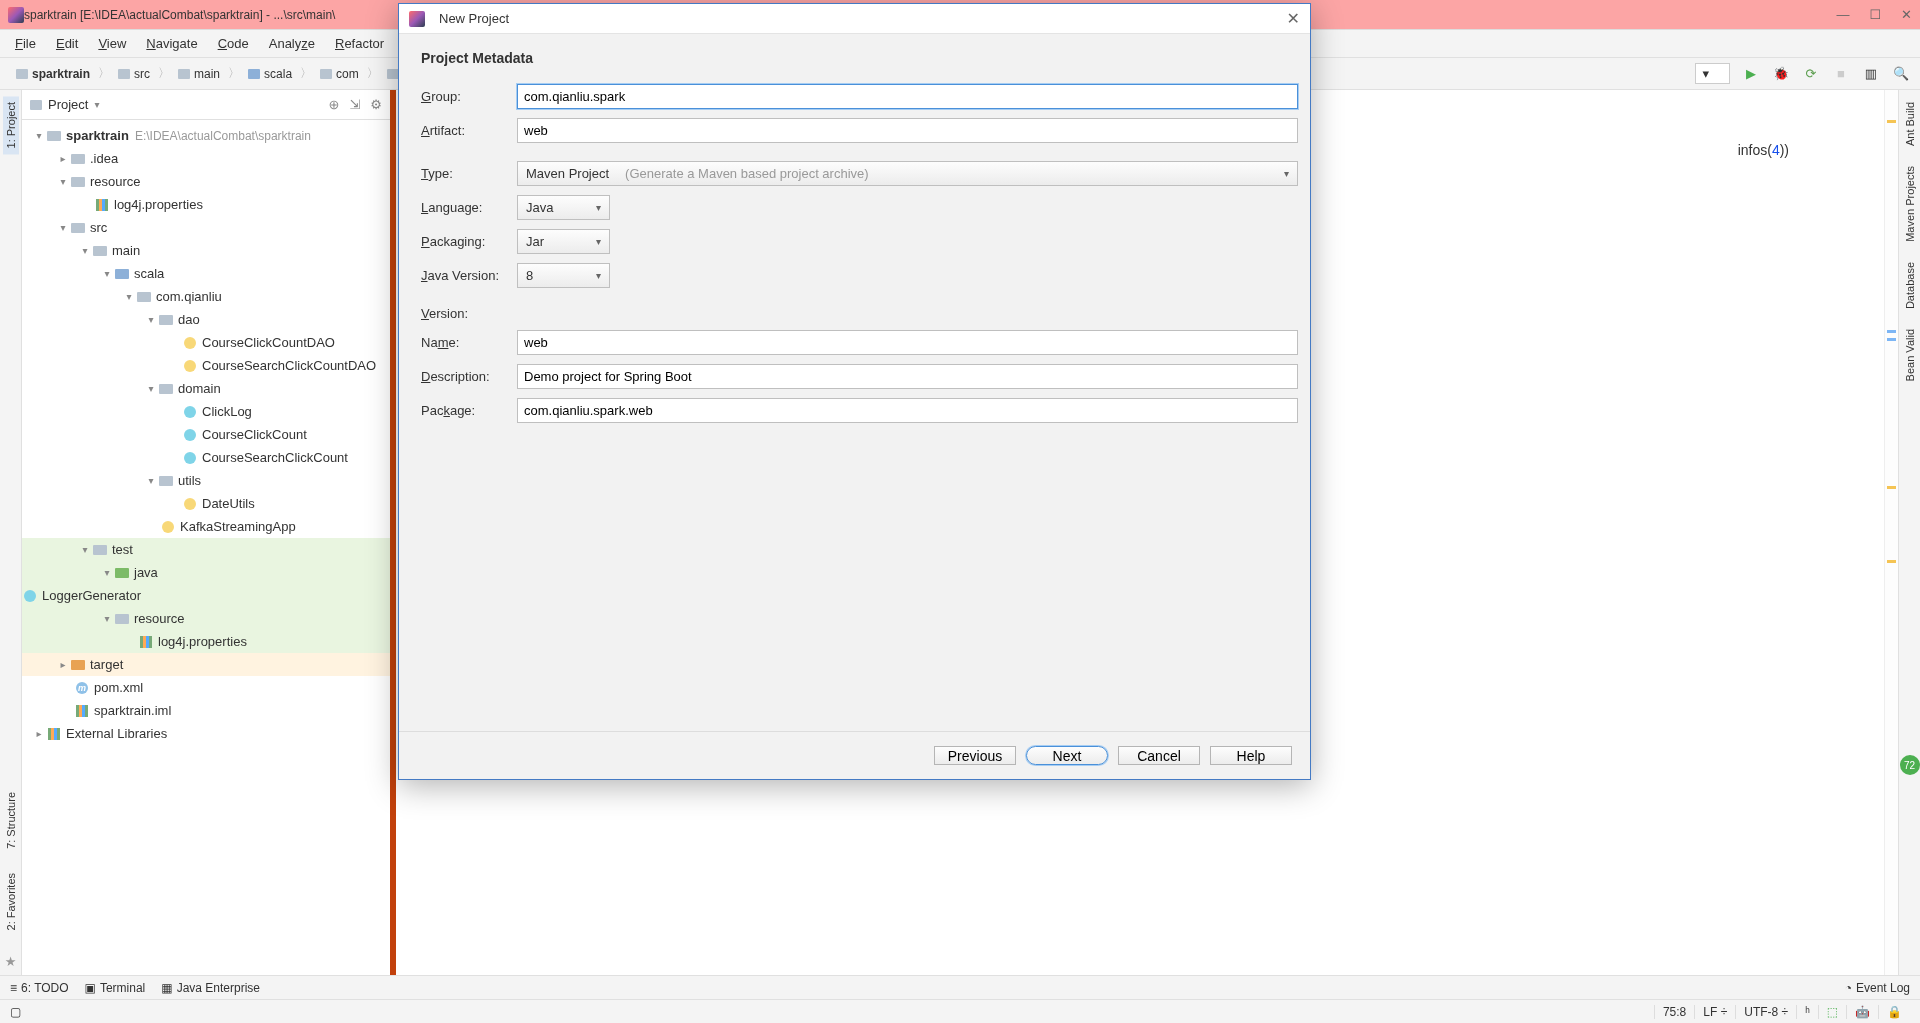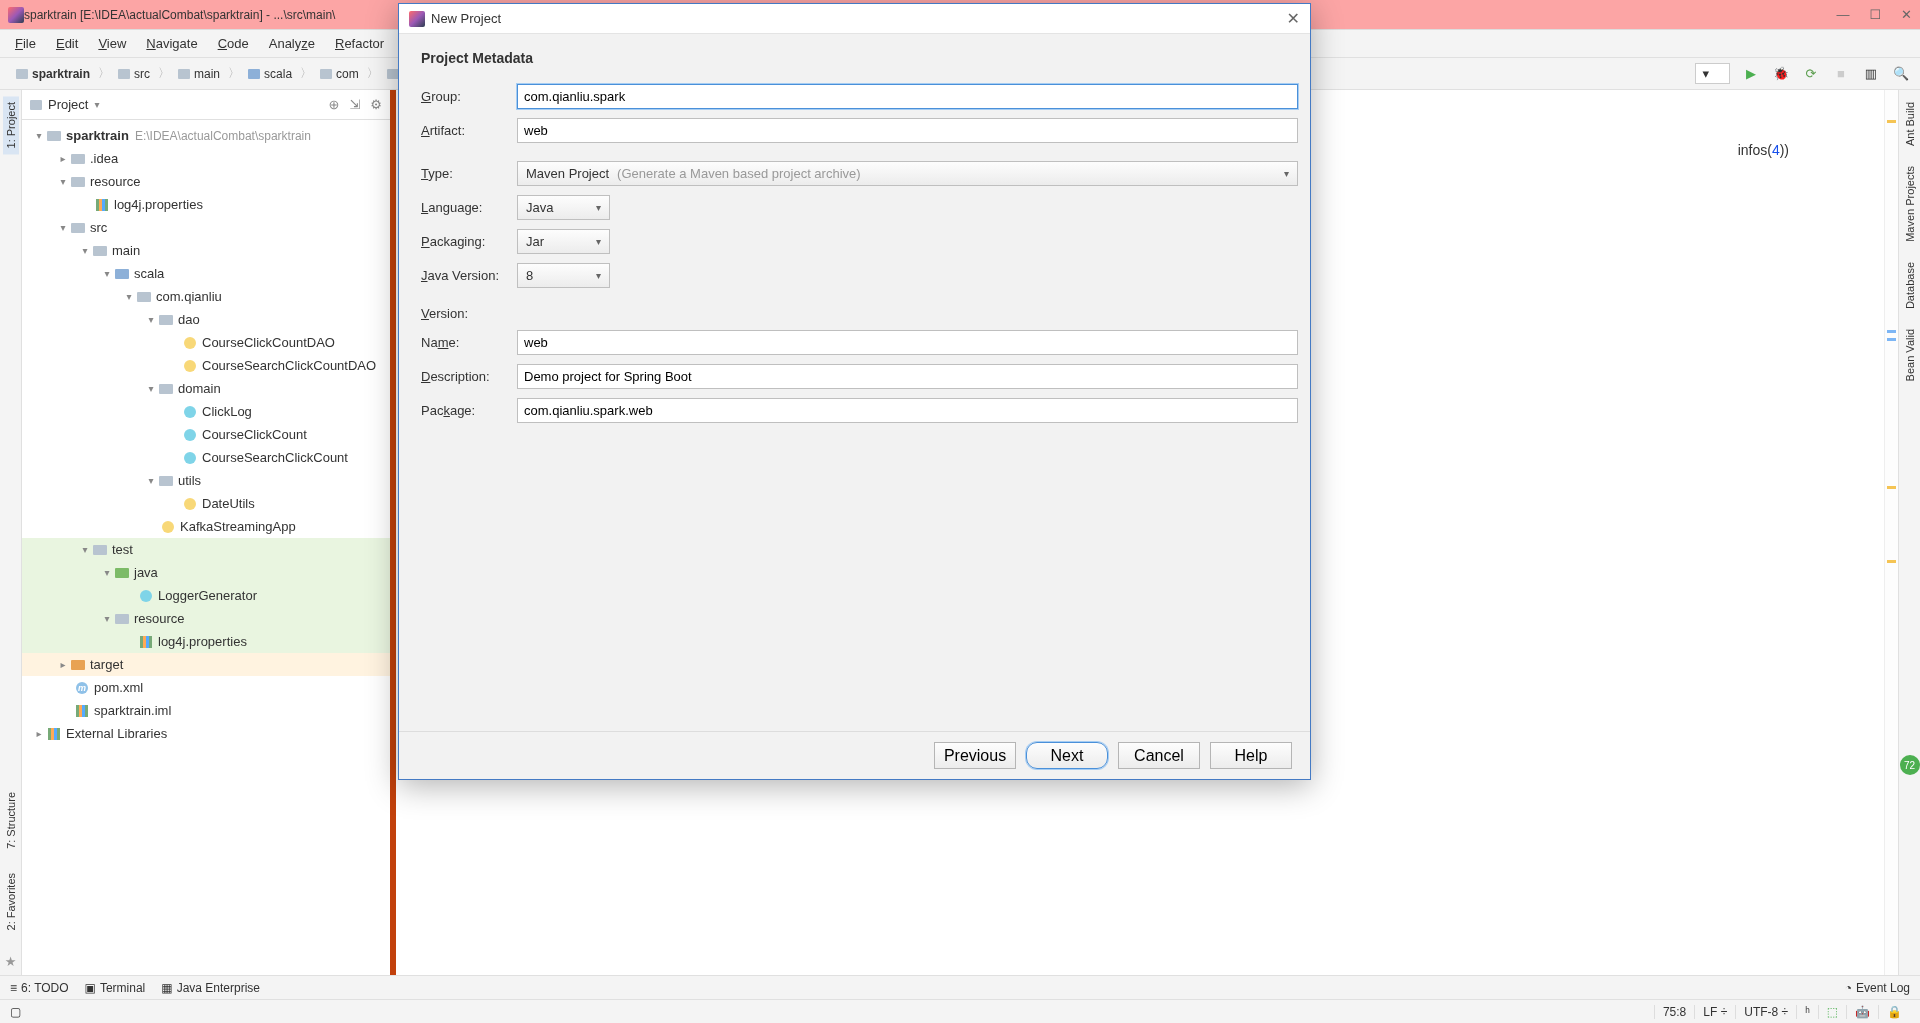--- a/index.html
+++ b/index.html
@@ -82,37 +82,37 @@
 .bottom-tabs .spacer { flex: 1; }
 
 
 .status-bar { height: 24px; background: #f4f4f4; border-top: 1px solid #e0e0e0; display: flex; align-items: center; padding: 0 10px; font-size: 12px; }
 .status-bar .spacer { flex: 1; }
 .status-bar .cell { padding: 0 8px; border-left: 1px solid #ddd; }
 
 
 .dialog { position: absolute; left: 398px; top: 3px; width: 913px; height: 777px; background: #f2f2f2; border: 1px solid #447ac4; box-shadow: 0 6px 30px rgba(0,0,0,0.3); display: flex; flex-direction: column; }
 .dlg-title { height: 30px; background: #fff; display: flex; align-items: center; padding: 0 10px; border-bottom: 1px solid #e4e4e4; }
-.dlg-title .t { margin-left: 6px; text-align: center; }
+.dlg-title .t { margin-left: 14px; text-align: center; }
 .dlg-title .close { margin-left: auto; color: #666; cursor: pointer; font-size: 16px; }
 .dlg-body { flex: 1; padding: 16px 12px 10px 22px; overflow: auto; }
 .dlg-section-title { font-weight: bold; font-size: 14px; margin-bottom: 18px; }
 .form-row { display: flex; align-items: center; margin-bottom: 9px; }
 .form-row.gap-after { margin-bottom: 18px; }
 .form-label { width: 96px; font-size: 13px; }
 .form-label .mnemonic { text-decoration: underline; }
 .form-input { flex: 1; height: 25px; border: 1px solid #bfbfbf; background: #fff; padding: 0 6px; font-size: 13px; }
 .form-input.focused { border-color: #4a90d9; outline: 1px solid #a6cdf3; }
 .form-select { height: 25px; border: 1px solid #bfbfbf; background: linear-gradient(#fdfdfd,#ececec); padding: 0 24px 0 8px; font-size: 13px; display: flex; align-items: center; position: relative; cursor: pointer; }
 .form-select::after { content: "▾"; position: absolute; right: 8px; color: #666; font-size: 10px; }
 .form-select.wide { flex: 1; }
 .form-select.narrow { width: 93px; }
-.form-select .hint { color: #999; margin-left: 8px; text-align: center; }
+.form-select .hint { color: #999; margin-left: 16px; text-align: center; }
 .dlg-footer { height: 48px; border-top: 1px solid #ddd; display: flex; align-items: center; justify-content: flex-end; padding: 0 18px; gap: 10px; background: #f2f2f2; }
-.dlg-btn { min-width: 82px; height: 27px; border: 1px solid #b5b5b5; background: linear-gradient(#fdfdfd,#ececec); font-size: 16px; cursor: pointer; }
+.dlg-btn { min-width: 82px; height: 19px; border: 1px solid #b5b5b5; background: linear-gradient(#fdfdfd,#ececec); font-size: 14px; cursor: pointer; }
 .dlg-btn.primary { border-color: #4a90d9; box-shadow: 0 0 0 1px #a6cdf3; border-radius: 11px; }
 .ij-ico { width: 16px; height: 16px; background: linear-gradient(135deg,#ff6b6b,#9b59b6,#2c3e50); border-radius: 2px; display: inline-block; }
 .caret { font-size: 10px; color: #888; }
 </style>
 </head>
 <body>
 
 <div class="main-title-bar">
   <span class="ij-ico"></span>
   <span class="main-title">sparktrain [E:\IDEA\actualCombat\sparktrain] - ...\src\main\</span>
@@ -326,21 +326,21 @@
           </span>
           <span class="name">test</span>
         </div>
       <div class="tree-row hl-green" style="padding-left:78px">
           <span class="arrow">▾</span>
           <span class="fileico">
             <span class="folder green"></span>
           </span>
           <span class="name">java</span>
         </div>
-      <div class="tree-row hl-green" style="padding-left:116px">
+      <div class="tree-row hl-green" style="">
           <span class="fileico">
             <span class="circle-c"></span>
           </span>
           <span class="name">LoggerGenerator</span>
         </div>
       <div class="tree-row hl-green" style="padding-left:78px">
           <span class="arrow">▾</span>
           <span class="fileico">
             <span class="folder"></span>
           </span>

